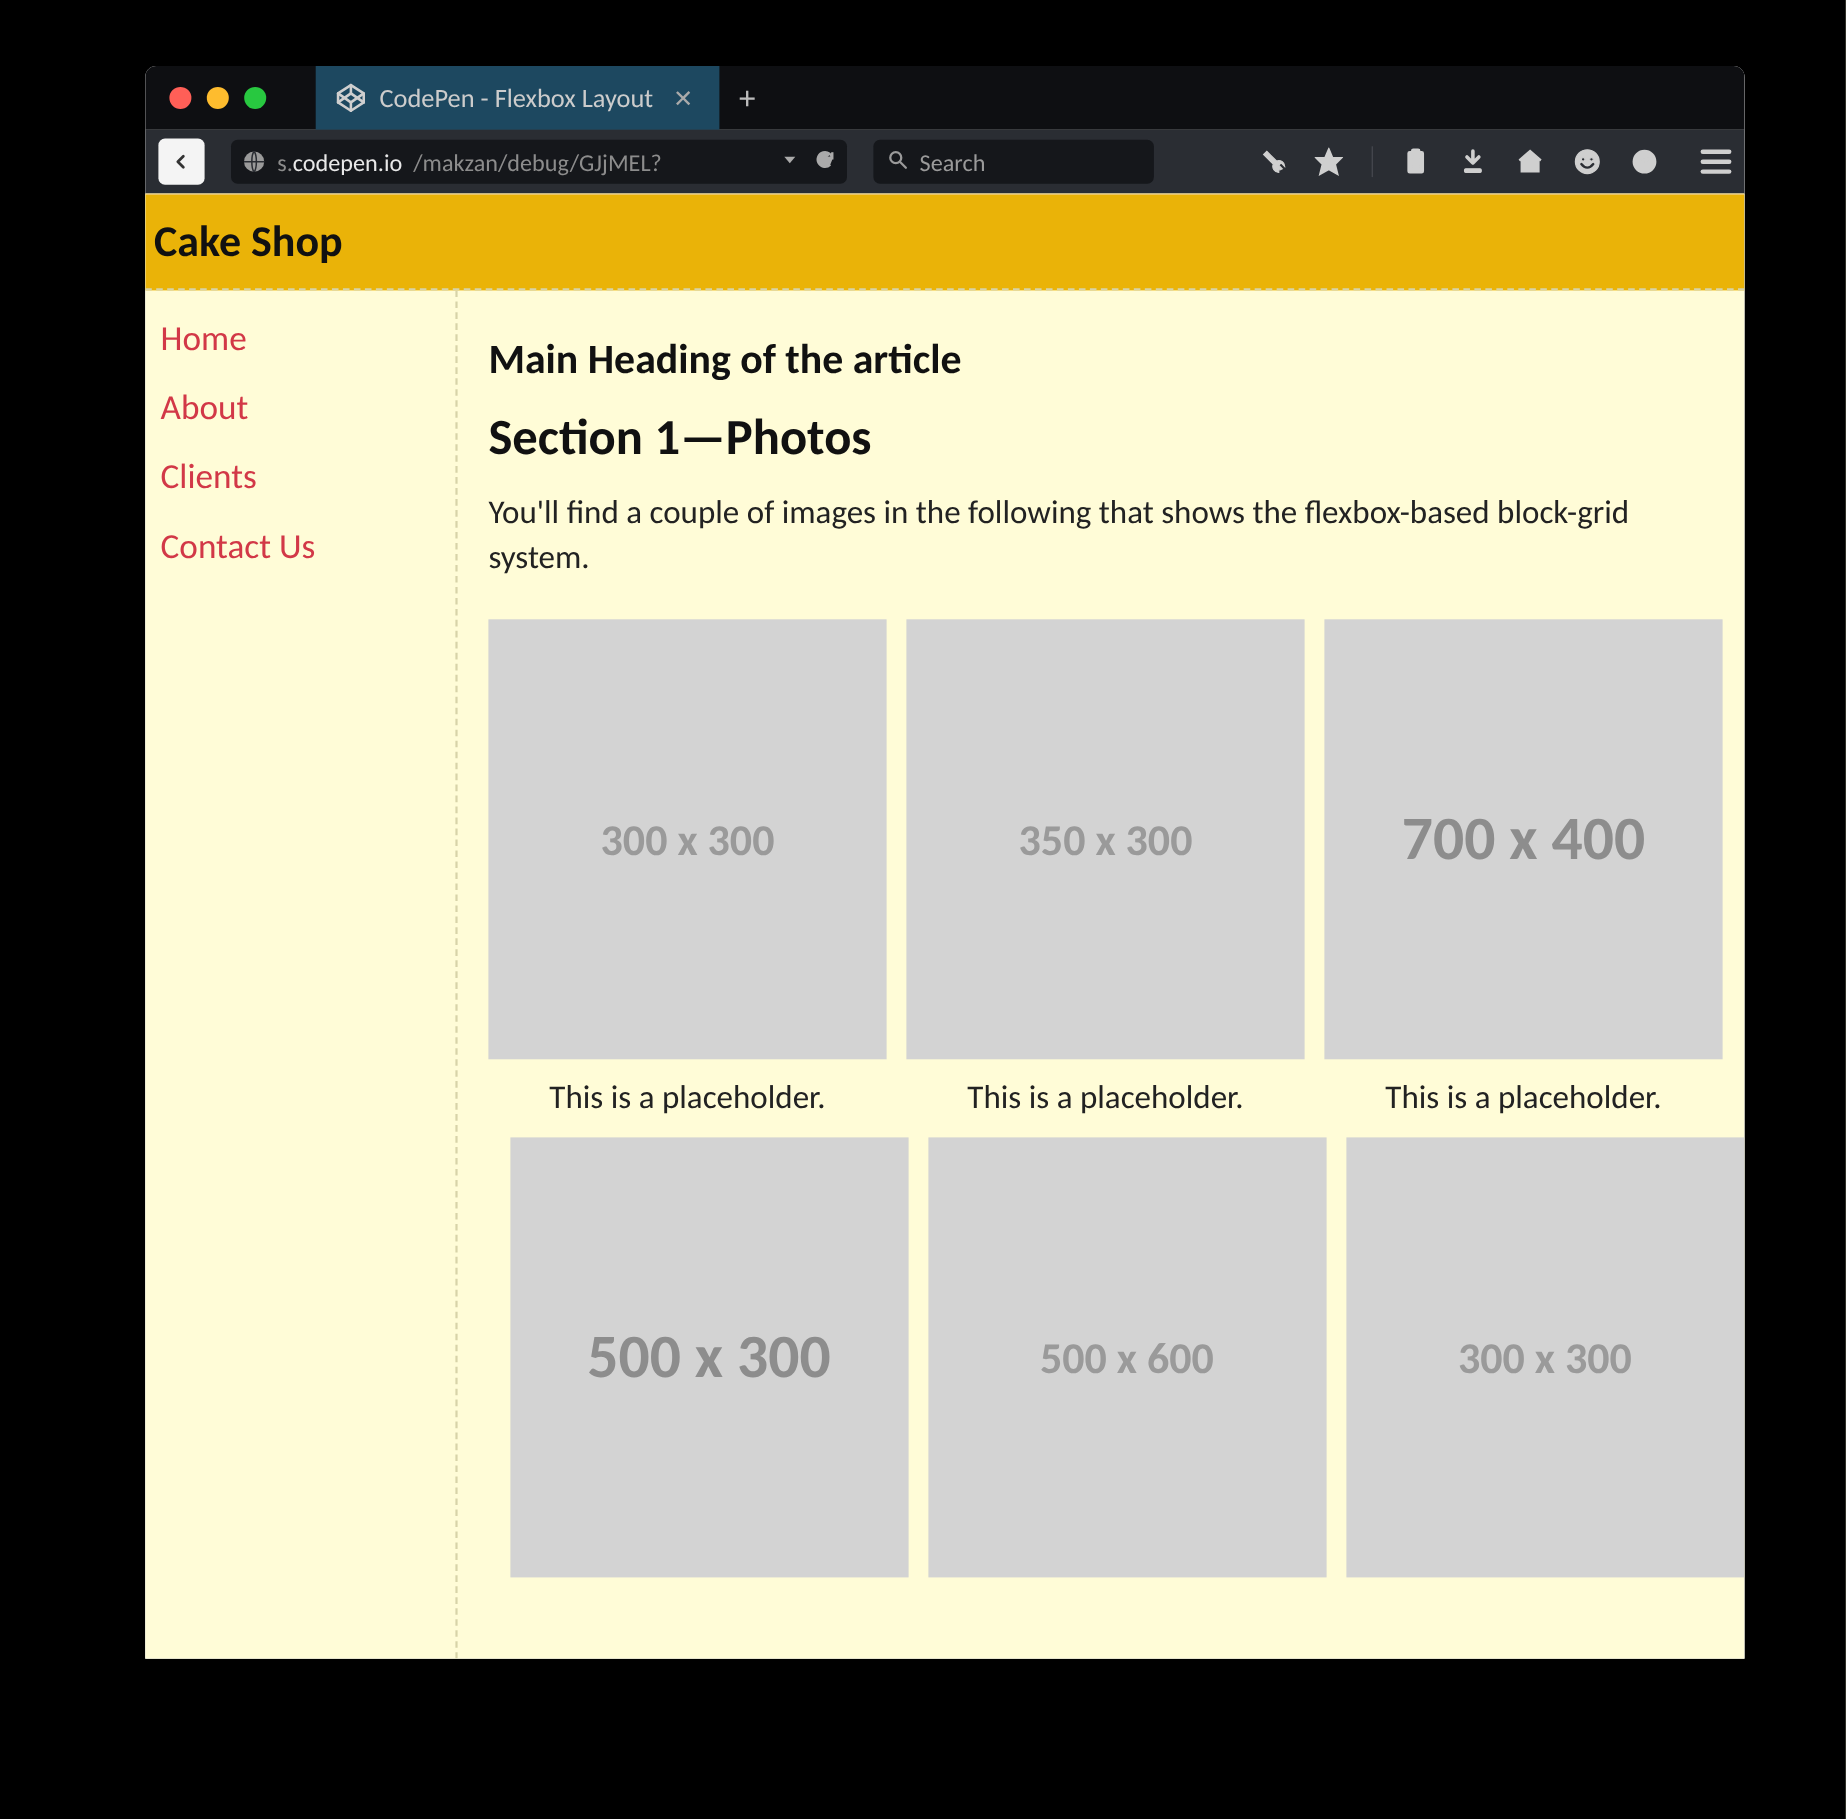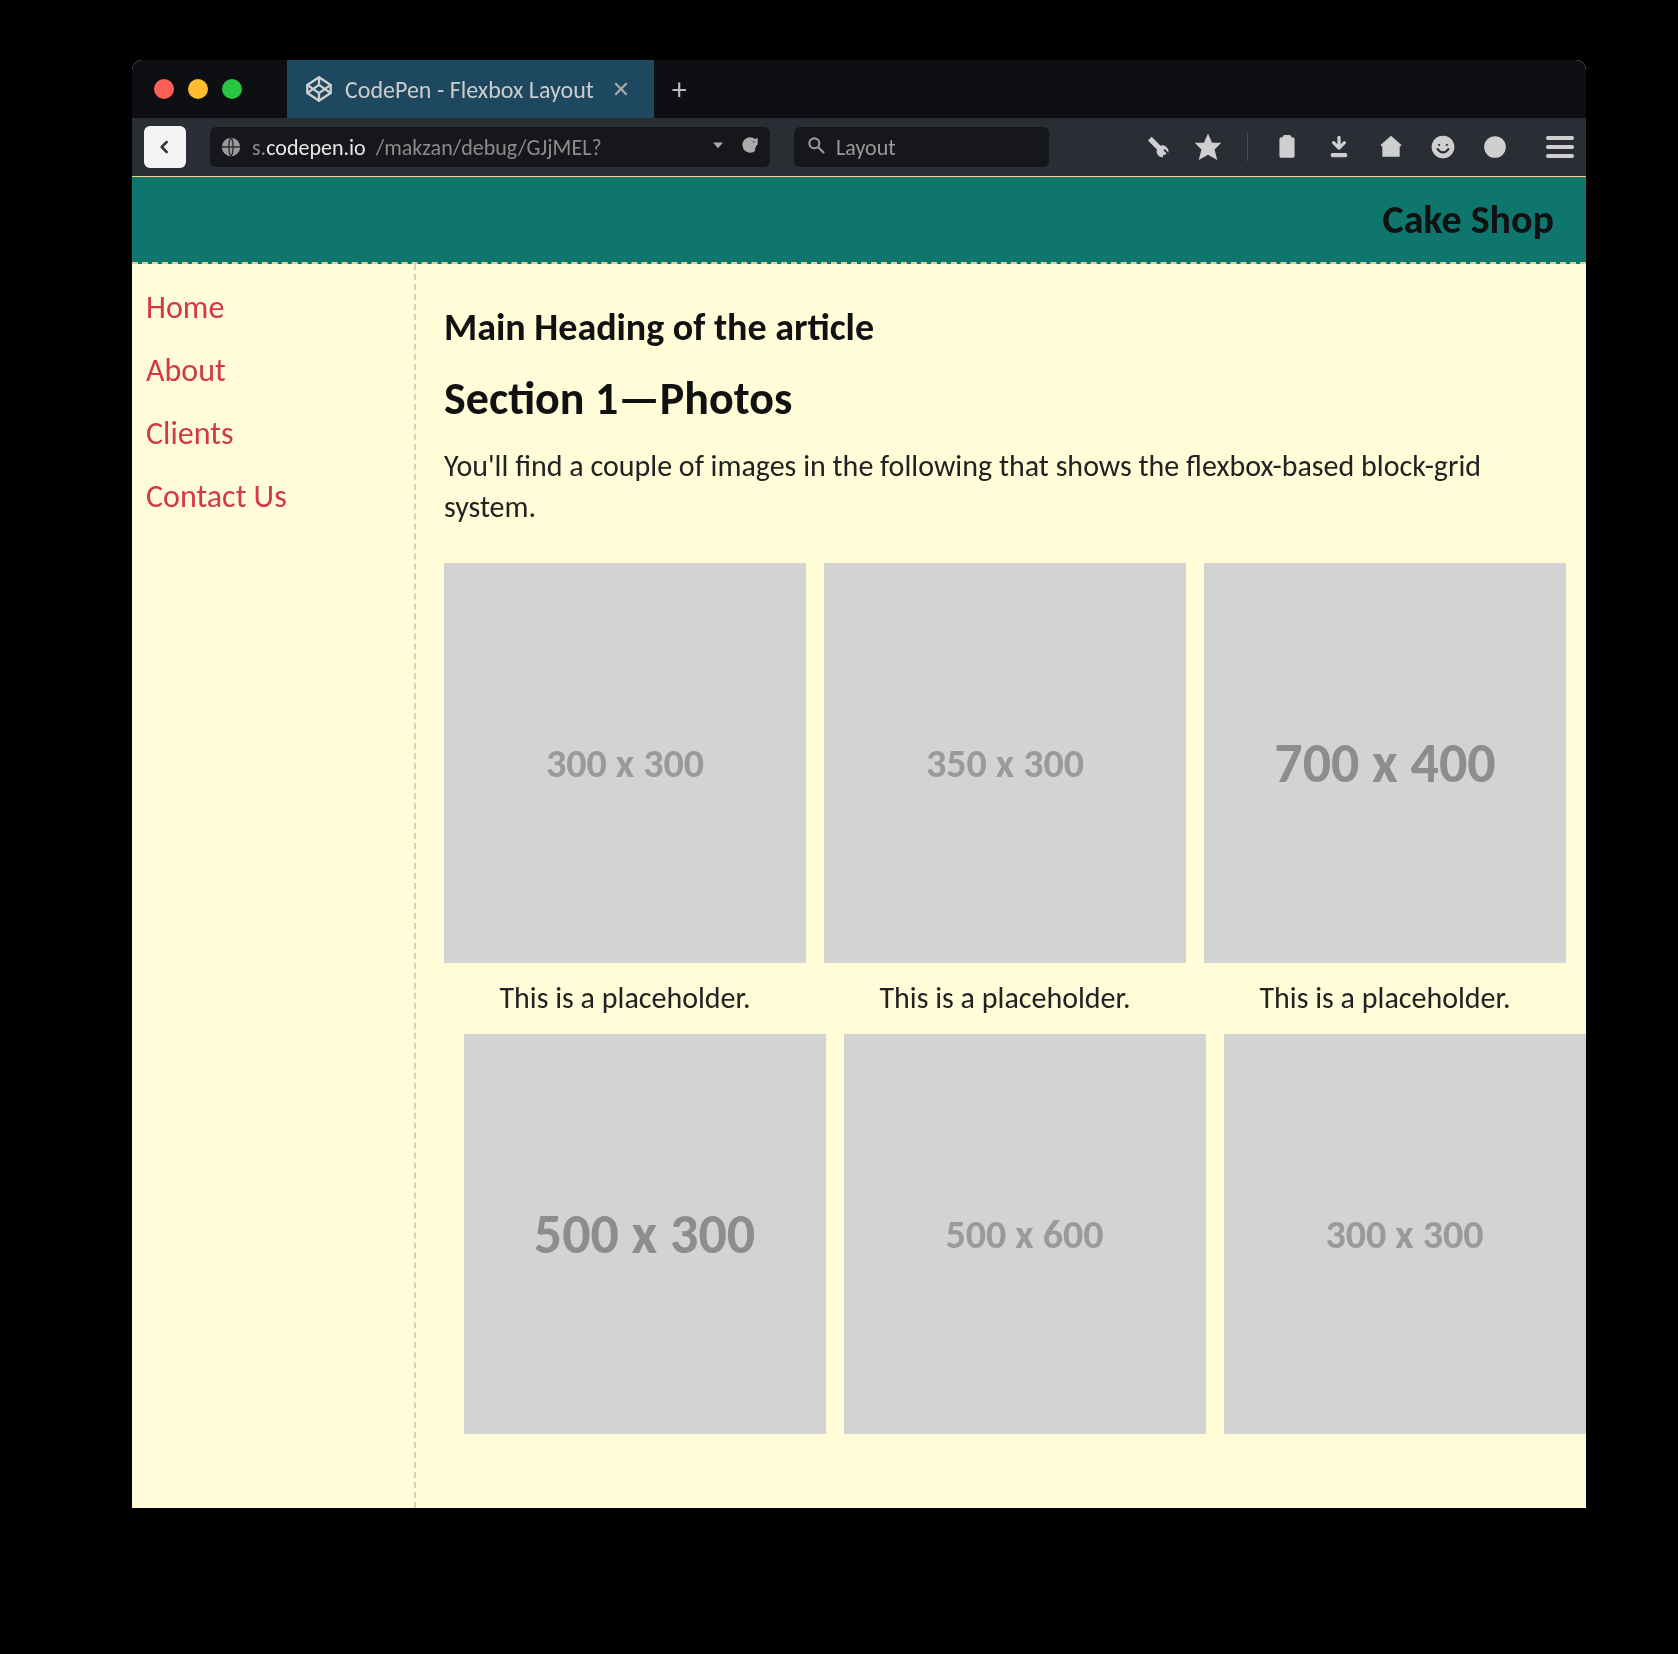--- a/index.html
+++ b/index.html
@@ -97,25 +97,24 @@
     }
     .search-box svg { width:20px; height:20px; fill:#9a9a9a; }
     .toolbar-icons { margin-left:auto; display:flex; align-items:center; gap:26px; }
     .toolbar-icons .ticon svg { width:26px; height:26px; display:block; fill:#cfcfcf; stroke:#cfcfcf;}
     .toolbar-sep { width:1px; height:28px; background:#4a4d53; }
     .hamburger { padding-left:12px;}
     .hamburger div { width:28px; height:4px; background:#cfcfcf; border-radius:2px; margin:5px 0;}
     
     .content { flex:1; overflow:hidden; background:#fffcd7; display:flex; flex-direction:column;}
     .site-header {
-      background:#0f766e;
+      background:#eab308;
       border-top:1px solid #f1d18e;
       border-bottom:2px dashed #d7d3a8;
-      padding:18px 32px;
-      text-align:right;
+      padding:18px 8px;
     }
     .site-header h1 { font-size:40px; font-weight:700; color:#111; }
     .page-body { flex:1; display:flex; overflow:hidden; }
     .sidebar {
       width:284px;
       border-right:2px dashed #d7d3a8;
       padding:24px 14px;
     }
     .sidebar a {
       display:block; color:#d23847; text-decoration:none;
@@ -196,21 +195,21 @@
         <span><svg viewBox="0 0 24 24" fill="none" stroke="#aaa" stroke-width="2.5">
               <path d="M20 12a8 8 0 10-2.3 5.6M20 4v6h-6"></path>
             </svg></span>
       </span>
     </div>
     <div class="search-box">
       <span><svg viewBox="0 0 24 24">
             <circle cx="10" cy="10" r="6" fill="none" stroke="#9a9a9a" stroke-width="2.5"></circle>
             <line x1="15" y1="15" x2="21" y2="21" stroke="#9a9a9a" stroke-width="2.5" stroke-linecap="round"></line>
           </svg></span>
-      <span>Layout</span>
+      <span>Search</span>
     </div>
     <div class="toolbar-icons">
       <span class="ticon">
           <svg viewBox="0 0 24 24" fill="#cfcfcf">
             <path d="M21 6a5 5 0 01-6.9 4.6L6 18.7 3.3 16 11.4 7.9A5 5 0 0116 1l-3 3 2 2 3-3c.6.9 1 1.9 1 3z" transform="rotate(90 12 12)"></path>
           </svg>
         </span>
       <span class="ticon">
           <svg viewBox="0 0 24 24" fill="none" stroke="#cfcfcf" stroke-width="2">
             <polygon points="12 2 15 9 22 9 17 14 19 22 12 18 5 22 7 14 2 9 9 9"></polygon>

